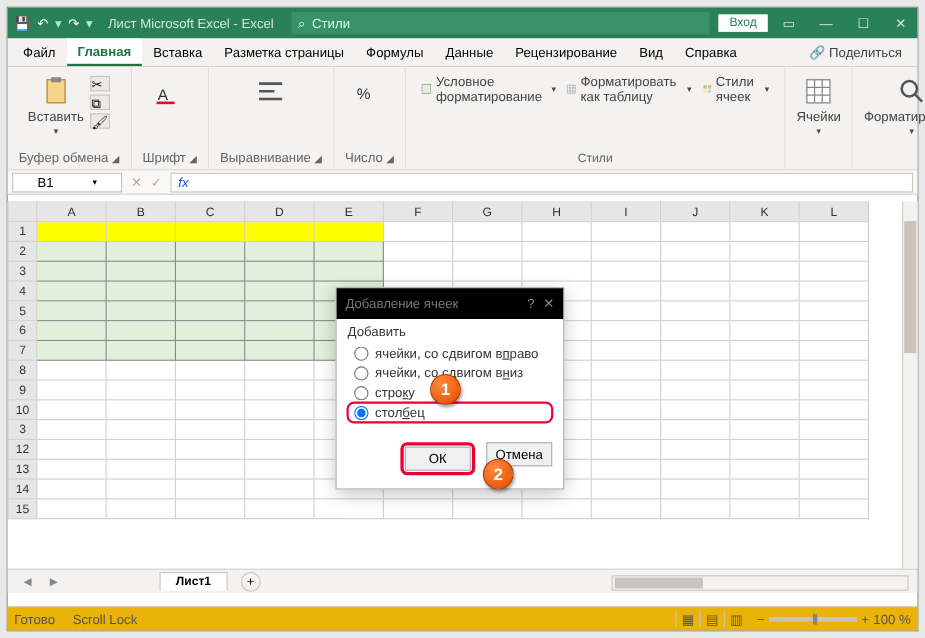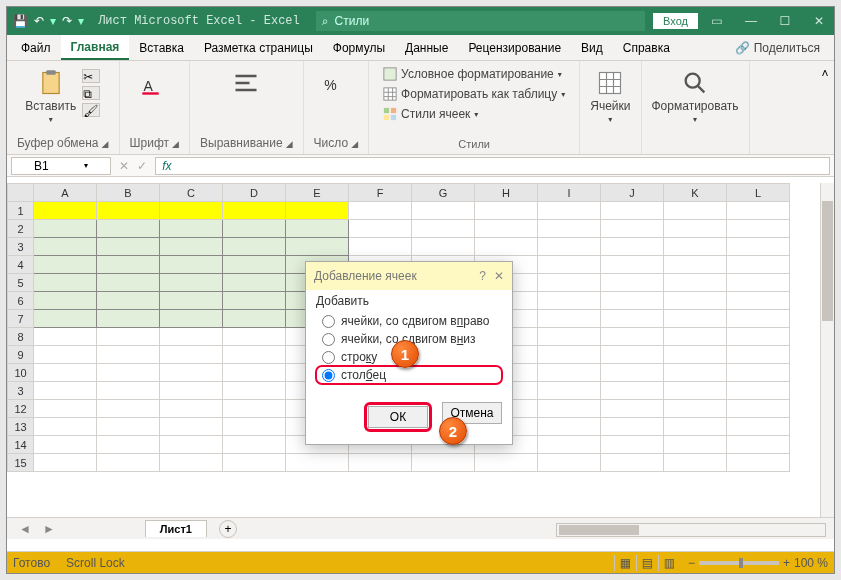--- a/index.html
+++ b/index.html
@@ -3,21 +3,21 @@
 <meta charset="utf-8">
 <style>
   * { box-sizing: border-box; margin: 0; padding: 0; font-family: "Segoe UI", Arial, sans-serif; font-size: 12px; }
   body { background: #e8e8e8; width: 841px; height: 580px; position: relative; overflow: hidden; }
   .outer { border: 1px solid #888; position: absolute; inset: 6px; background: #fff; }
 
   
   .titlebar { height: 28px; background: linear-gradient(#2a8158,#2a8158); display: flex; align-items: center; color: #fff; }
   .qat { display: flex; align-items: center; gap: 6px; padding: 0 6px; }
   .qat .sep { color: #8fc; }
-  .doc-title { flex-shrink: 0; margin: 16px 8px; font-size: 12px; color: #d0e8dc; font-family: Liberation Mono, monospace; }
+  .doc-title { flex-shrink: 0; margin: 16px 8px; font-size: 12px; color: #d0e8dc; }
   .searchbox { flex: 1; margin: 0 8px; background: #3a9168; height: 20px; display: flex; align-items: center; padding: 0 6px; color: #cfe; font-size: 12px; }
   .titlectrls { display: flex; align-items: center; gap: 4px; margin-left: auto; }
   .titlectrls .pill { background: #fff; color: #2a8158; padding: 2px 10px; font-size: 11px; }
   .titlectrls .winbtn { width: 30px; height: 20px; display:flex; align-items:center; justify-content:center; color: #d0e8dc; cursor:pointer; }
 
   
   .ribtabs { height: 26px; background: #f3f2f1; border-bottom: 1px solid #d4d0cb; display: flex; align-items: stretch; padding: 0 4px; }
   .ribtab { padding: 0 10px; display: flex; align-items: center; color: #000000; cursor: pointer; }
   .ribtab.active { color: #217346; border-bottom: 2px solid #217346; background: #fff; font-weight: 600; }
   .share { margin-left: auto; padding: 0 10px; display:flex; align-items:center; color:#444; cursor:pointer; }
@@ -31,35 +31,35 @@
   .bigbtn svg { width: 28px; height: 28px; }
   .minicol { display:flex; flex-direction:column; gap:3px; padding-top:4px;}
   .mini { width:18px; height:14px; background:#ddd6; border:1px solid #c8c4bd; }
   .txtbtn { cursor:pointer; color:#444; padding:2px 4px; display:flex; align-items:center; gap:4px; }
   .txtbtn svg { width:14px; height:14px; }
 
   
   .fmrow { height: 22px; border-bottom: 1px solid #d4d0cb; display:flex; align-items:center; background:#f9f8f7;}
   .namebox { width:100px; border:1px solid #c8c4bd; height:18px; margin:0 4px; padding:0 22px; display:flex; align-items:center; background:#fff; }
   .fbar { flex:1; height:18px; border:1px solid #c8c4bd; margin:0 4px; background:#fff; display:flex; align-items:center; }
-  .fbar .fx { font-style: italic; color:#0f766e; padding:0 6px; }
+  .fbar .fx { font-style: italic; color:#1d4ed8; padding:0 6px; }
 
   
   .sheet { position:absolute; top: 176px; bottom: 56px; left:0; right:0; background:#fff; overflow:hidden; }
   table.grid { border-collapse: collapse; table-layout: fixed; }
   table.grid th, table.grid td { border: 1px solid #d4d0cb; height: 18px; text-align:center; font-weight:400; color:#333; background:#fff;}
   table.grid th.rowh { width: 26px; background:#e6e6e6; font-size:11px; }
   table.grid th.colh { width: 63px; background:#e6e6e6; font-size:11px; }
   table.grid td { width: 63px; }
   .hl-yellow { background:#ffff00 !important; }
   .hl-green { background:#e2efda !important; border: 1px solid #888 !important; }
 
   
   .dialog { position:absolute; left: 298px; top: 254px; width: 208px; background:#fff; border:1px solid #aaa; box-shadow: 0 4px 16px rgba(0,0,0,.25); }
-  .dlg-title { height: 28px; background:#fef9c3; display:flex; align-items:center; padding:0 8px; color:#777; font-size:12px; }
+  .dlg-title { height: 28px; background:#000000; display:flex; align-items:center; padding:0 8px; color:#777; font-size:12px; }
   .dlg-title .sp { flex:1; }
   .dlg-body { padding: 4px 10px 10px; font-size: 12px; color:#333; }
   .dlg-body .lead { margin-bottom: 4px; }
   .optrow { display:flex; align-items:center; gap:6px; padding:2px 6px; cursor:pointer; }
   .optrow input { margin:0; }
   .opt-selected { outline: 2px solid #e03; outline-offset: -1px; border-radius: 6px; }
   .dlg-btns { display:flex; gap:10px; justify-content:flex-end; padding: 8px 10px 12px; }
   .dlg-btns button { width: 60px; height: 22px; border:1px solid #adadad; background:#f0f0f0; cursor:pointer; font-size:12px; }
   .okwrap { border: 3px solid #e03; border-radius: 6px; padding: 1px; }
   .marker { position:absolute; width:28px; height:28px; border-radius:50%; background: radial-gradient(circle at 35% 30%, #ff8a3d, #e24a00); color:#fff; font-weight:700; font-size:15px; display:flex; align-items:center; justify-content:center; box-shadow: 1px 2px 3px rgba(0,0,0,.4); border:1px solid #b33600;}
@@ -175,21 +175,21 @@
         <div class="bigbtn">
           <svg viewBox="0 0 24 24">
               <text x="2" y="18" font-size="14" fill="#333">%</text>
             </svg>
         </div>
       </div>
       <div class="glabel"><span>Число</span> <span style="font-size:9px">◢</span></div>
     </div>
 
     <div class="group" style="align-items:flex-start">
-      <div class="gbody" style="flex-direction:column; align-items:flex-start; gap:2px;">
+      <div class="gbody" style="align-items:flex-start; gap:2px;">
         <div class="txtbtn">
             <svg viewBox="0 0 16 16">
               <rect x="1" y="1" width="14" height="14" fill="#e2efda" stroke="#888"></rect>
             </svg>
             <span>Условное форматирование</span>
             <span style="font-size:8px">▾</span>
           </div>
         <div class="txtbtn">
             <svg viewBox="0 0 16 16">
               <rect x="1" y="1" width="14" height="14" fill="#fff" stroke="#888"></rect>

